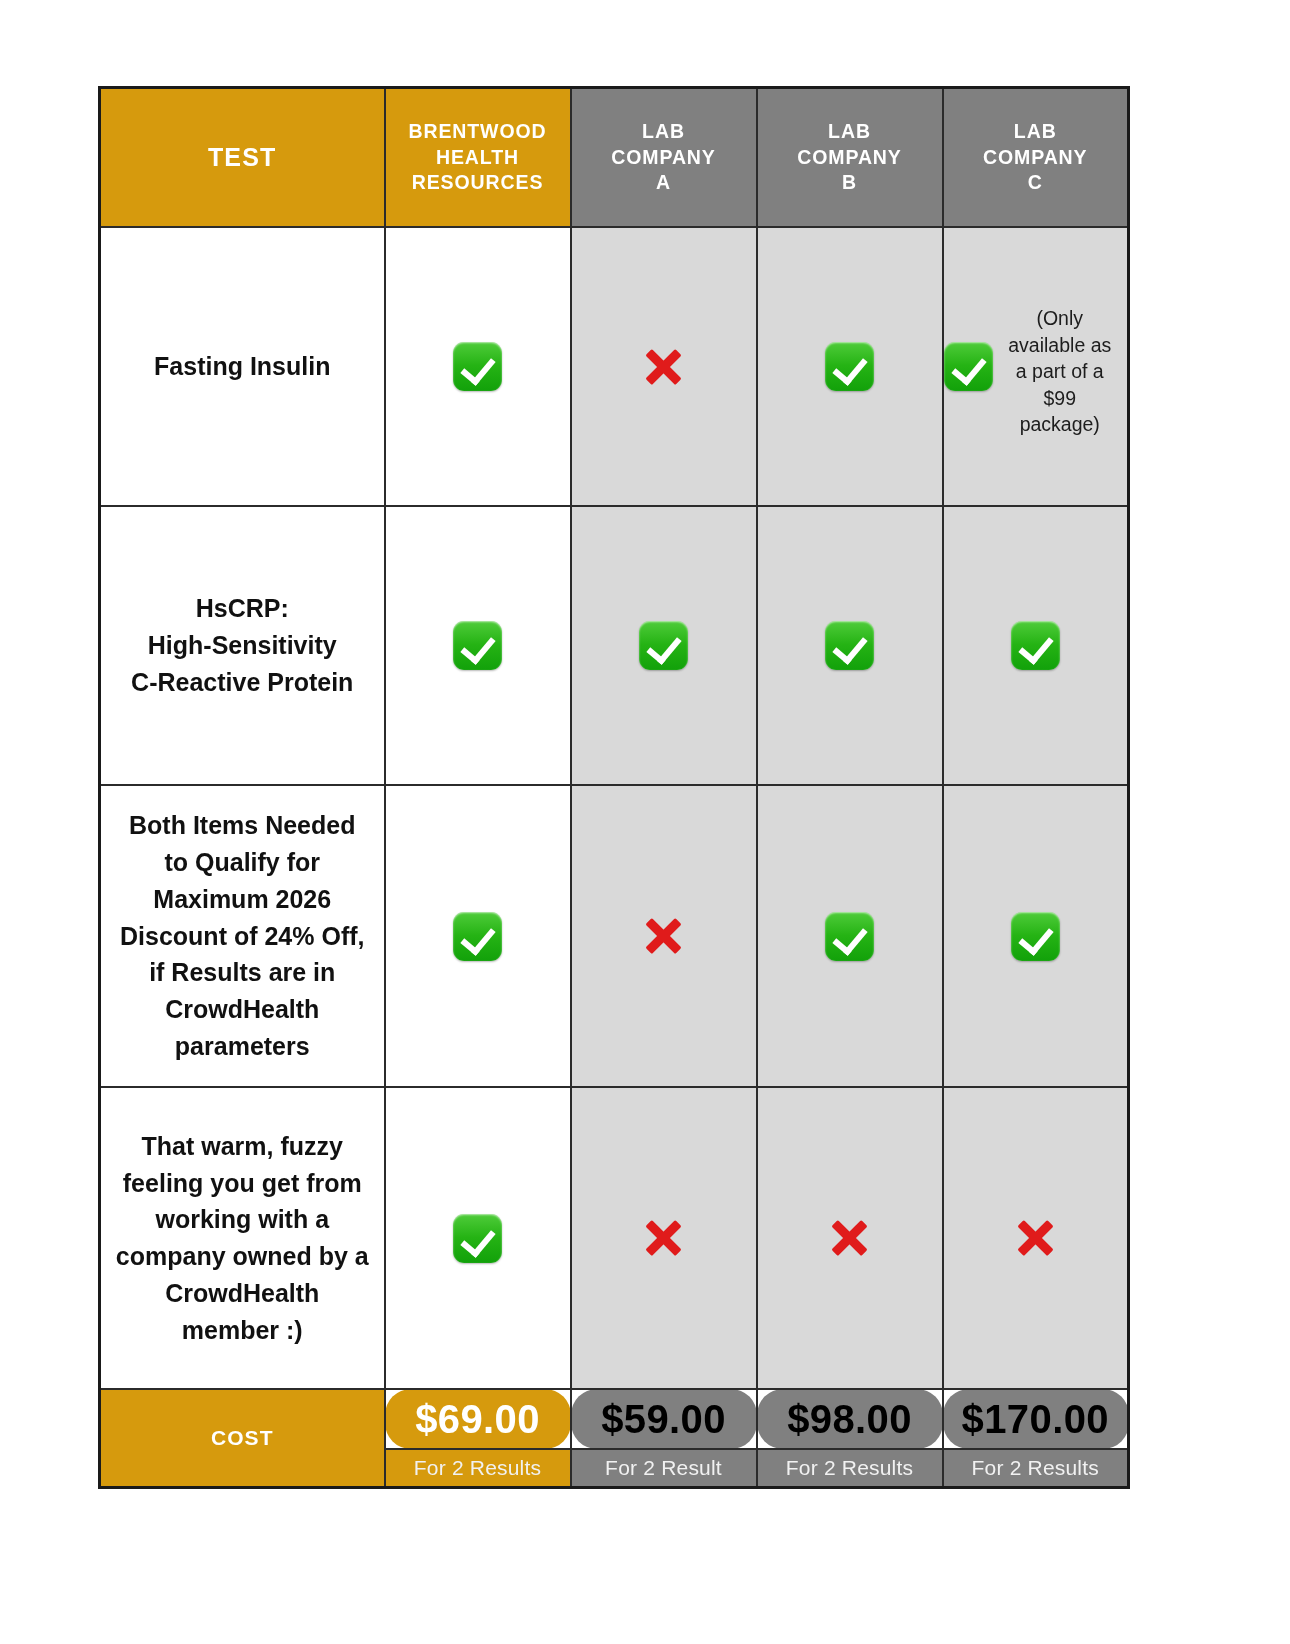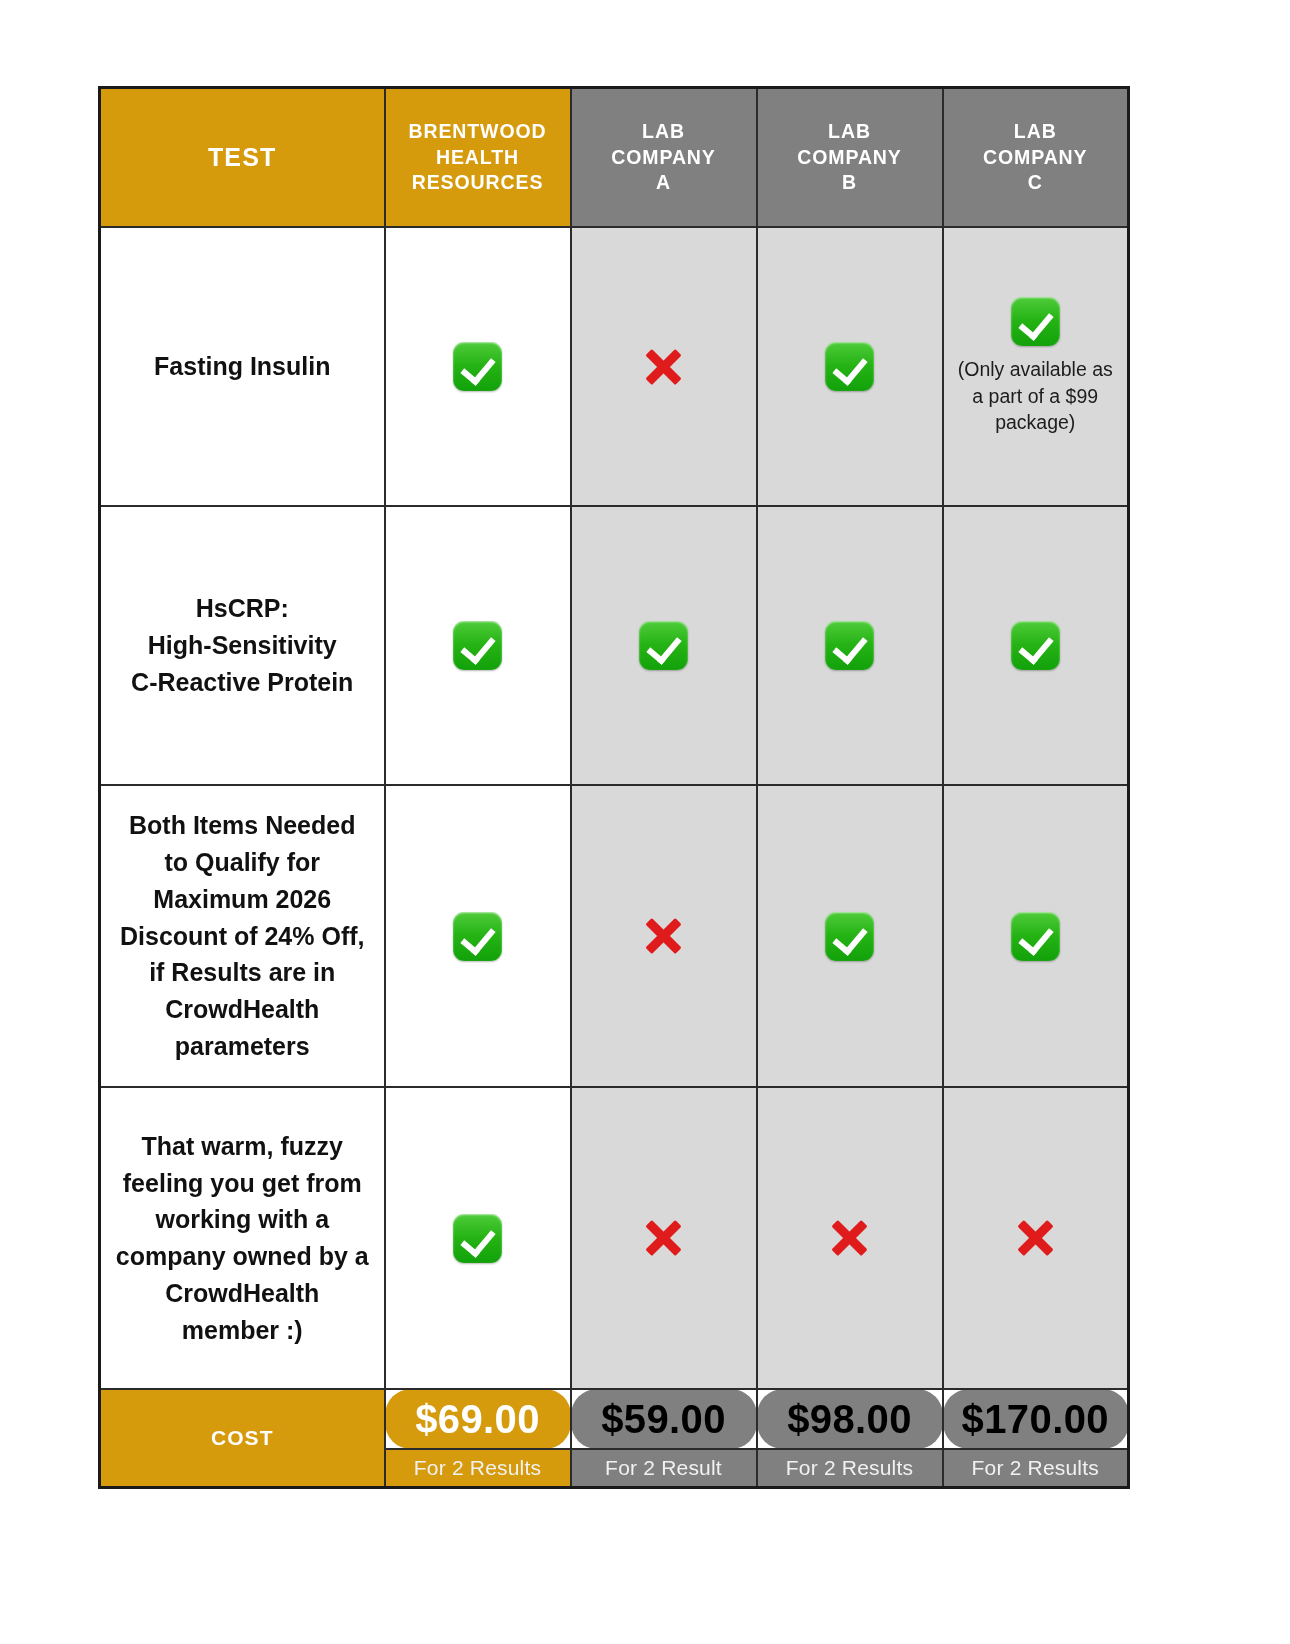--- a/index.html
+++ b/index.html
@@ -83,21 +83,21 @@
   .r1 td { height: 277px; }
   .r2 td { height: 277px; }
   .r3 td { height: 300px; }
   .r4 td { height: 300px; }
 
   
   .mark {
     display: flex;
     align-items: center;
     justify-content: center;
-    flex-direction: column;
+    flex-direction: row;
     height: 100%;
   }
   .check {
     display: inline-block;
     width: 49px;
     height: 49px;
     border-radius: 11px;
     background: linear-gradient(180deg, #4fcc3a 0%, #25b314 48%, #12a10a 100%);
     box-shadow: inset 0 1px 2px rgba(255,255,255,.65),
                 0 1px 2px rgba(0,0,0,.28);

